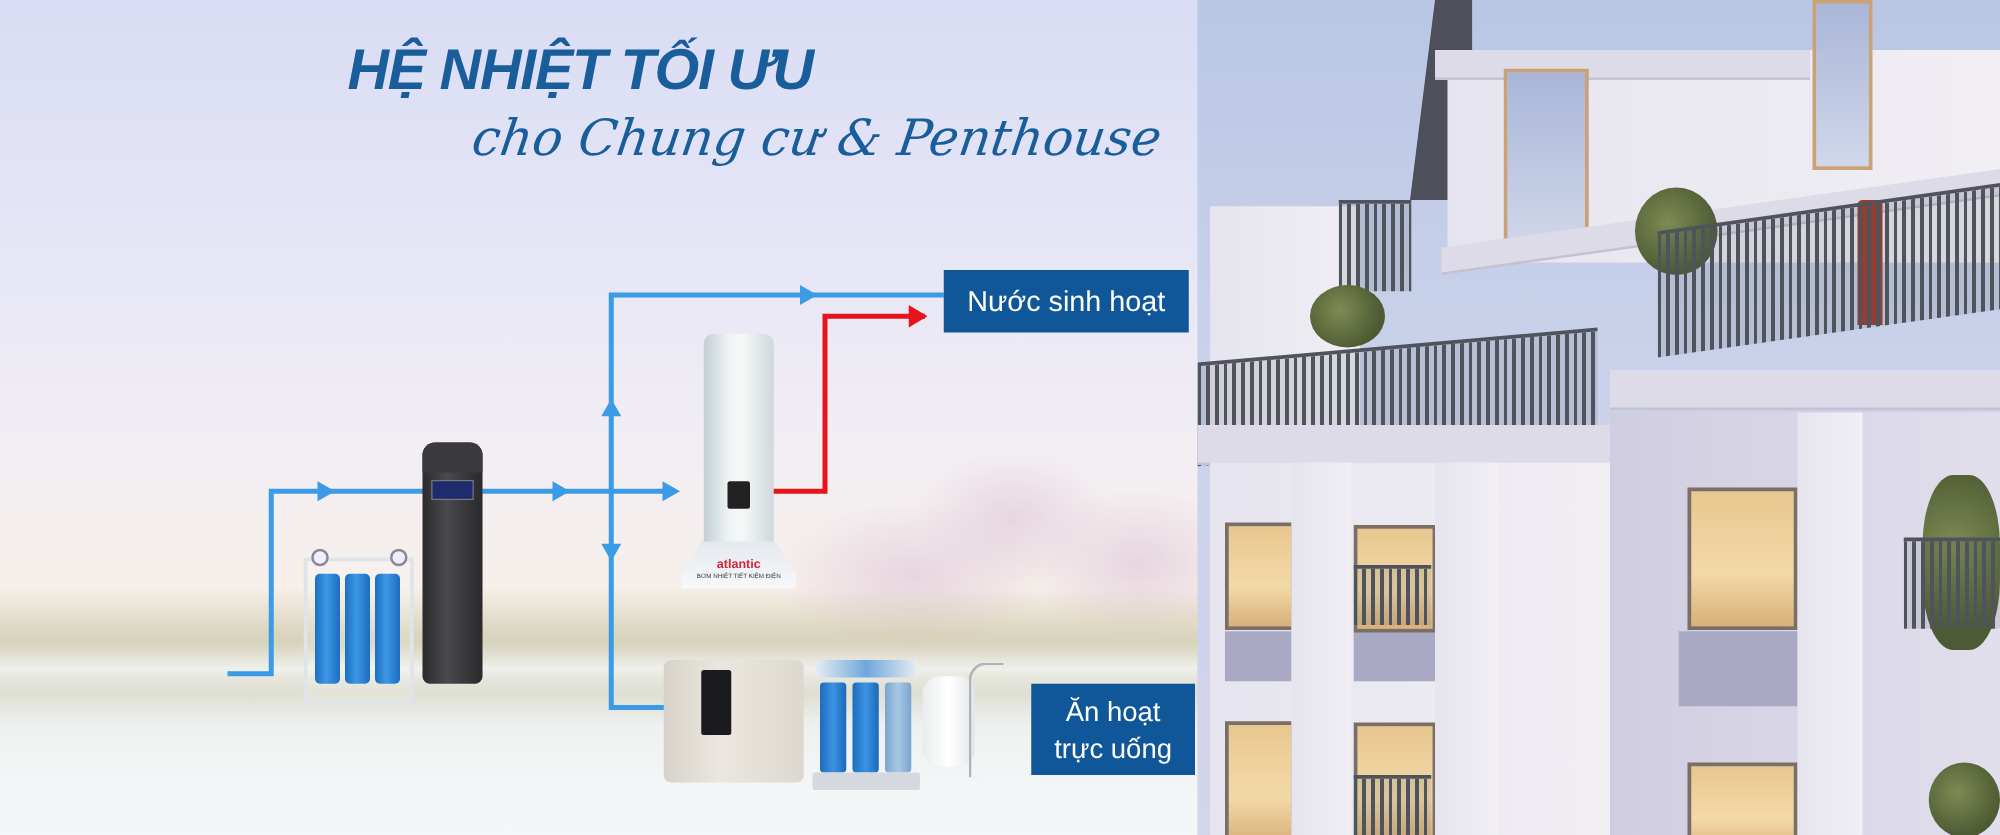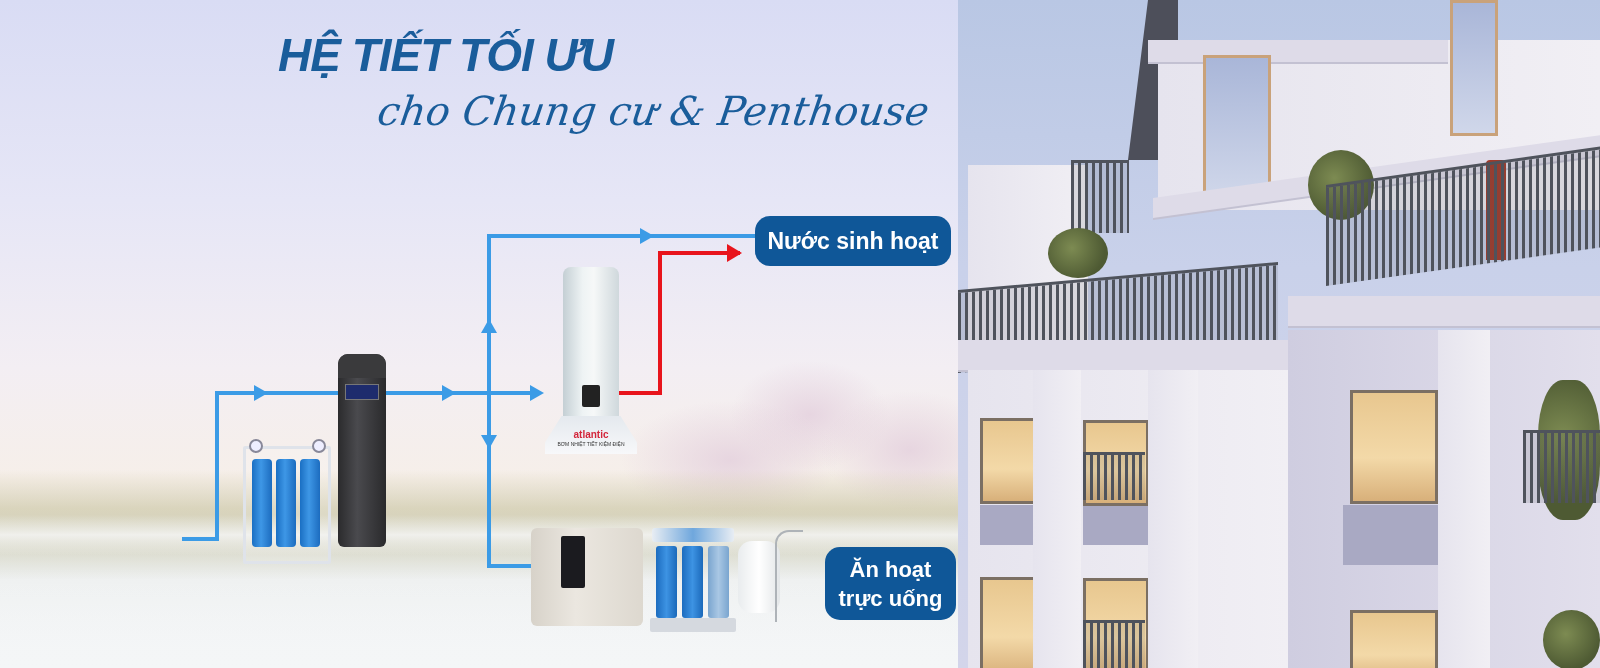--- a/index.html
+++ b/index.html
@@ -12,39 +12,39 @@
   .treeline{position:absolute;left:0;top:470px;width:980px;height:110px;
     background:linear-gradient(180deg,rgba(200,196,170,0) 0%,rgba(196,190,150,.55) 35%,rgba(185,185,150,.55) 60%,rgba(230,232,228,0) 100%);}
   .waterline{position:absolute;left:0;top:515px;width:980px;height:40px;background:linear-gradient(180deg,rgba(255,255,255,0),rgba(250,250,252,.75),rgba(255,255,255,0));}
   .fade-bottom{position:absolute;left:0;top:580px;width:980px;height:88px;background:linear-gradient(180deg,rgba(244,246,247,0),rgba(244,246,247,1));}
 
   
   .title{position:absolute;left:278px;top:28px;color:#1a5d9b;font-weight:bold;font-style:italic;font-size:46px;letter-spacing:-1px;white-space:nowrap;}
   .subtitle{position:absolute;left:378px;top:88px;color:#1a5d9b;font-family:"DejaVu Serif",serif;font-style:italic;font-size:40px;white-space:nowrap;letter-spacing:0px;transform:skewX(-8deg);}
 
   
-  .label{position:absolute;background:#0f5798;color:#fff;font-weight:bold;display:flex;align-items:center;justify-content:center;text-align:center;border-radius:15px;}
+  .label{position:absolute;background:#0f5798;color:#fff;font-weight:normal;display:flex;align-items:center;justify-content:center;text-align:center;}
   .label-in{left:0;top:502px;width:182px;height:60px;font-size:23px;}
   .label-living{left:755px;top:216px;width:196px;height:50px;font-size:23px;}
   .label-drink{left:825px;top:547px;width:131px;height:73px;font-size:22px;line-height:29px;}
 
   
   .pipes{position:absolute;left:0;top:0;width:1000px;height:668px;}
 
   
   .dev{position:absolute;}
   .frame{position:absolute;left:243px;top:446px;width:82px;height:112px;border:3px solid #dfe3ea;border-radius:2px;background:rgba(255,255,255,.15);}
   .cart{position:absolute;top:10px;width:20px;height:88px;border-radius:4px;background:linear-gradient(90deg,#1a6fc3,#3e97e6 45%,#1c6cbf);}
   .gauge{position:absolute;top:-10px;width:10px;height:10px;border-radius:50%;background:#eef;border:2px solid #889;}
   .softener{left:338px;top:354px;width:48px;height:193px;border-radius:10px 10px 6px 6px;background:linear-gradient(90deg,#2b2b2d,#4a4a4e 40%,#2a2a2c);}
   .softener .screen{position:absolute;left:7px;top:30px;width:32px;height:14px;background:#1e2c6d;border:1px solid #777;}
   .softener .cap{position:absolute;left:0;top:0;width:48px;height:24px;border-radius:10px 10px 0 0;background:#3a3a3c;}
   .heater{left:563px;top:267px;width:56px;height:172px;border-radius:8px 8px 3px 3px;background:linear-gradient(90deg,#c4cfd4,#eef3f4 35%,#f6f8f8 55%,#cfd8dc);}
   .heater .panel{position:absolute;left:19px;top:118px;width:18px;height:22px;background:#222;border-radius:2px;}
-  .heater-base{left:545px;top:416px;width:92px;height:38px;background:linear-gradient(180deg,#e4e9ee,#f7f8fa);clip-path:polygon(18% 0,82% 0,100% 70%,100% 100%,0 100%,0 70%);}
+  .heater-base{left:545px;top:433px;width:92px;height:38px;background:linear-gradient(180deg,#e4e9ee,#f7f8fa);clip-path:polygon(18% 0,82% 0,100% 70%,100% 100%,0 100%,0 70%);}
   .brand{position:absolute;left:0;width:92px;text-align:center;}
   .brand-name{top:13px;font-size:10px;font-weight:bold;color:#d3253a;}
   .brand-sub{top:25px;font-size:5px;color:#333;}
   .ionizer{left:531px;top:528px;width:112px;height:98px;border-radius:6px;background:linear-gradient(90deg,#d7d2c9,#ebe7e0 40%,#ddd8cf);}
   .ionizer .scr{position:absolute;left:30px;top:8px;width:24px;height:52px;background:#1b1b1f;border-radius:2px;}
   .ro{left:652px;top:528px;width:82px;height:105px;}
   .ro .top{position:absolute;left:0;top:0;width:82px;height:14px;background:linear-gradient(90deg,#e8edf3,#6fa7dd,#e8edf3);border-radius:3px;}
   .ro .c{position:absolute;top:18px;width:21px;height:72px;border-radius:3px;background:linear-gradient(90deg,#1c6cbf,#3d93e3 50%,#1b69ba);}
   .ro .c3{background:linear-gradient(90deg,#7aa5cf,#a9c7e4 50%,#7aa5cf);}
   .ro .base{position:absolute;left:-2px;top:90px;width:86px;height:14px;background:#d5d9df;border-radius:2px;}
@@ -73,21 +73,21 @@
 
   <div class="haze">
     <div class="cloud" style="left:730px;top:0px;width:160px;height:110px;"></div>
     <div class="cloud" style="left:620px;top:40px;width:220px;height:120px;"></div>
     <div class="cloud" style="left:820px;top:30px;width:180px;height:120px;"></div>
   </div>
   <div class="treeline"></div>
   <div class="waterline"></div>
   <div class="fade-bottom"></div>
 
-  <div class="title">HỆ TIẾT TỐI ƯU</div>
+  <div class="title">HỆ NHIỆT TỐI ƯU</div>
   <div class="subtitle">cho Chung cư &amp; Penthouse</div>
 
   <svg class="pipes" viewBox="0 0 1000 668">
     <g fill="none" stroke="#3b9be6" stroke-width="4">
 
       <polyline points="182,539 217,539 217,393 540,393"></polyline>
 
       <polyline points="489,568 489,236 755,236"></polyline>
 
       <polyline points="489,566 590,566"></polyline>

